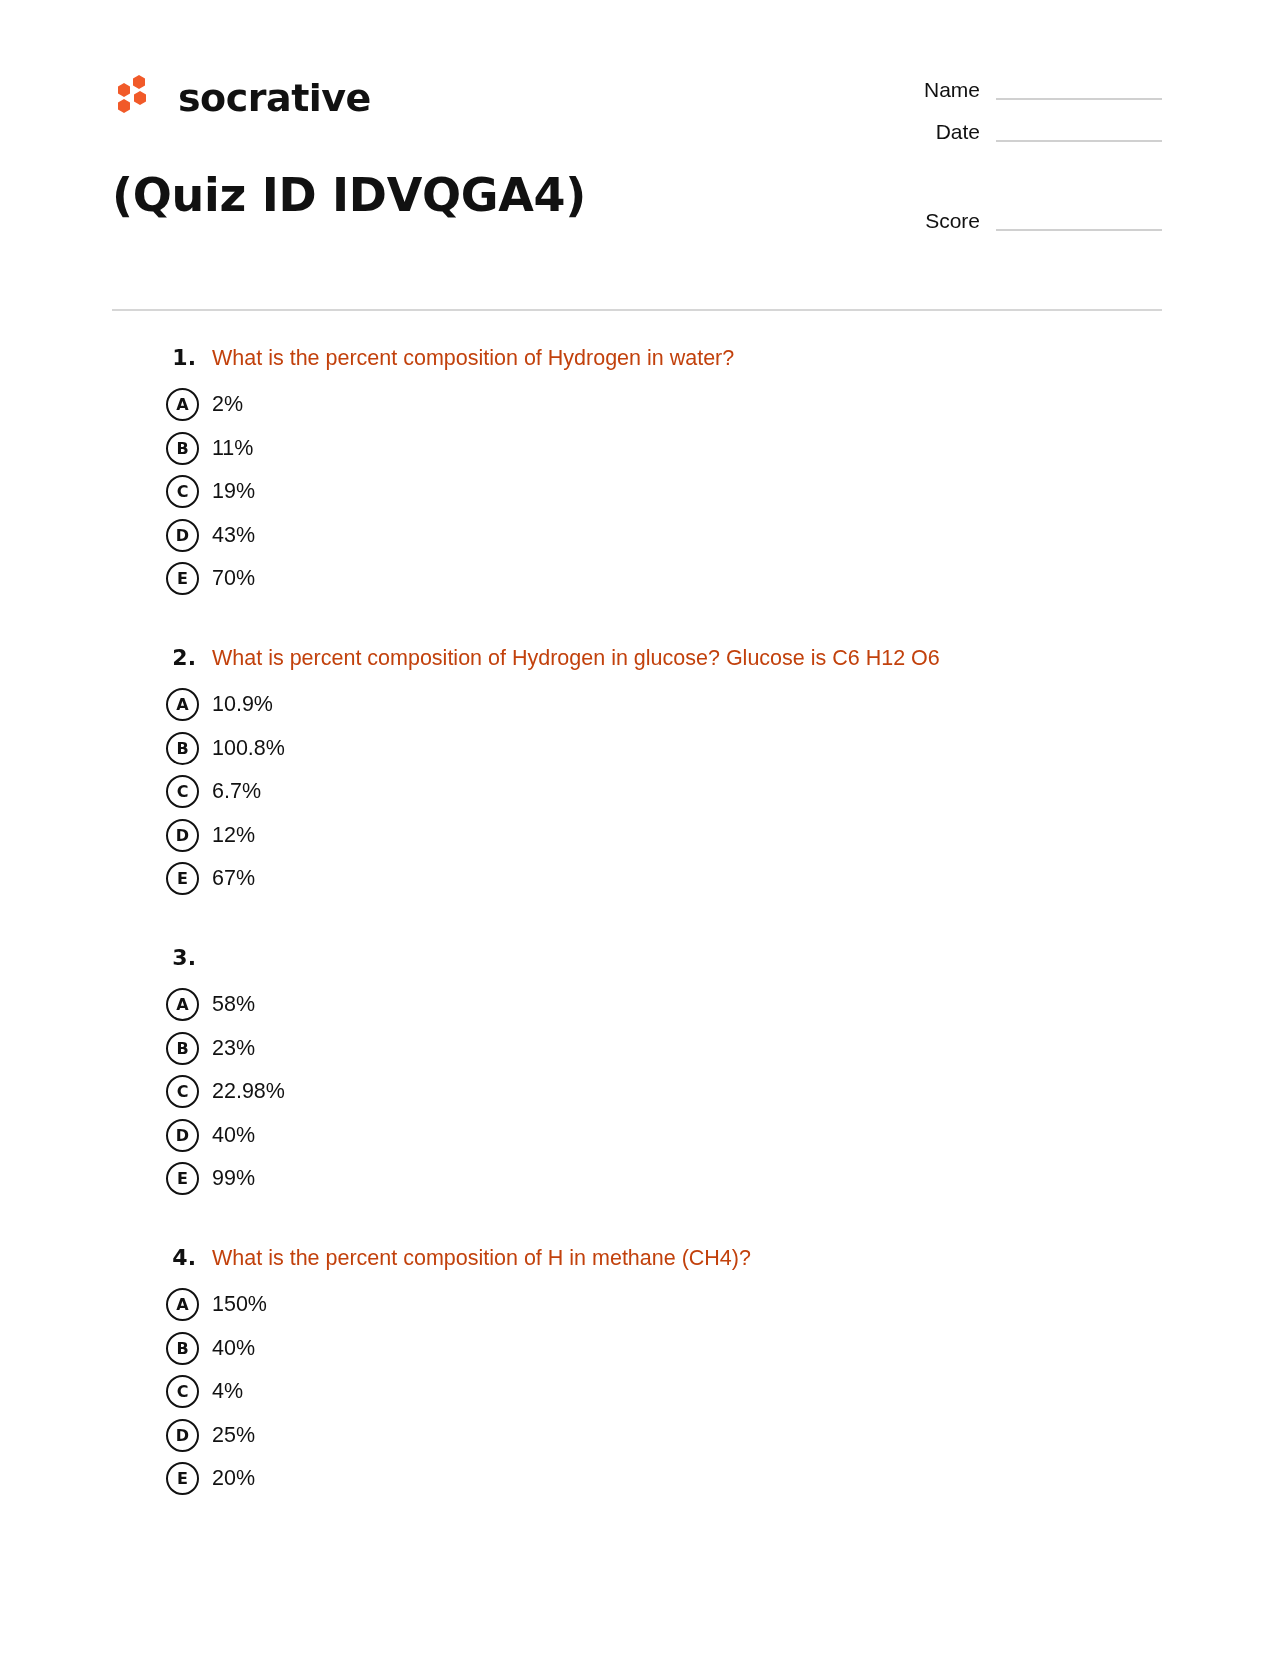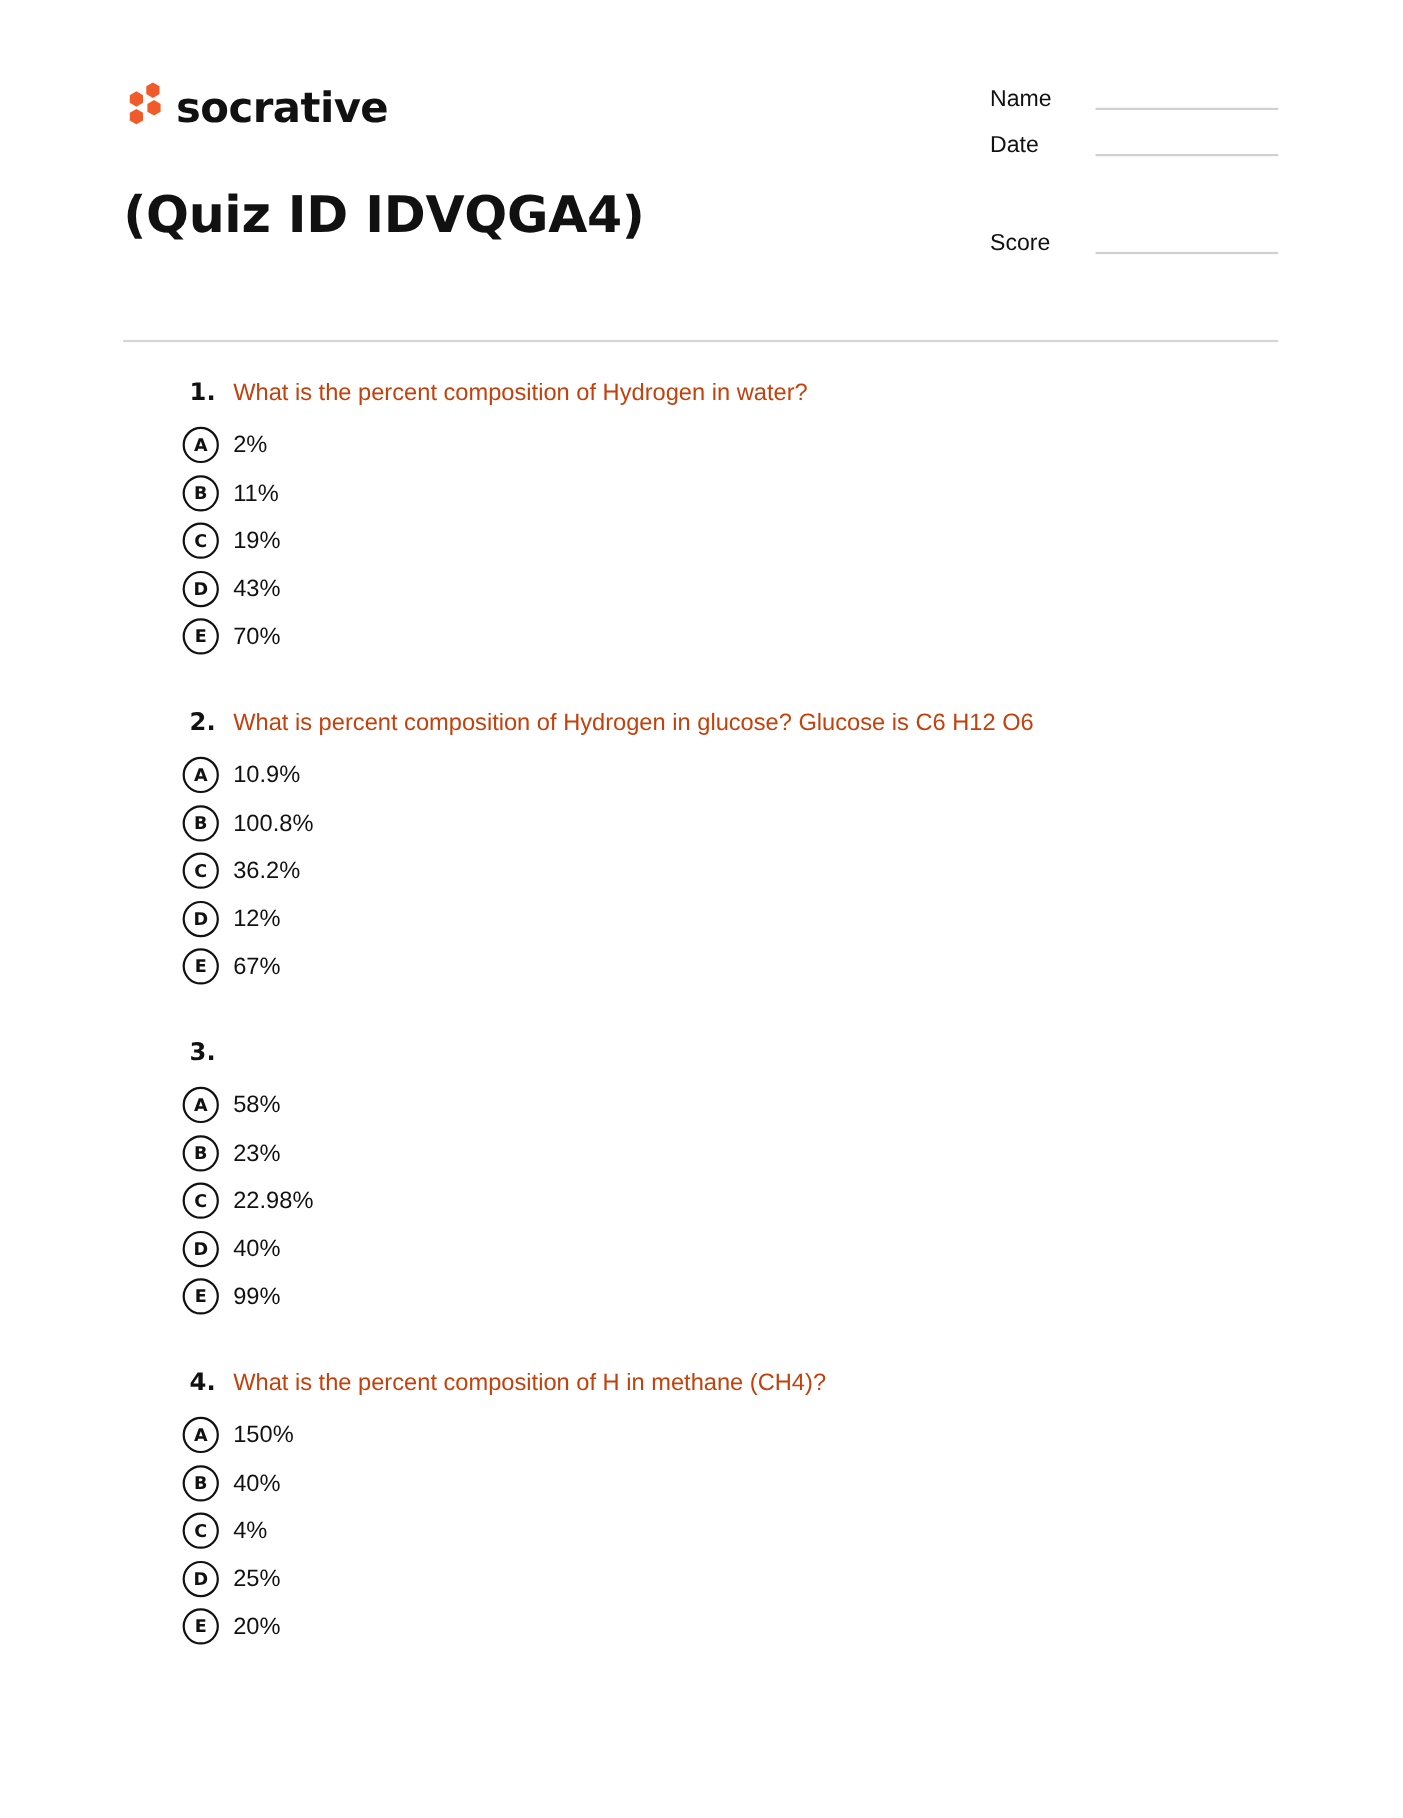--- a/index.html
+++ b/index.html
@@ -1,21 +1,21 @@
 <!DOCTYPE html>
 <html><head>
 <meta charset="utf-8">
 <style>
   html, body { margin:0; padding:0; background:#ffffff; }
   body { width:1275px; height:1653px; position:relative; overflow:hidden; font-family:"Liberation Sans", sans-serif; color:#111; }
   .logo { position:absolute; left:112px; top:73px; height:50px; display:flex; align-items:center; }
   .logo svg { width:40px; height:50px; }
-  .logo-text { font-family:"DejaVu Sans", sans-serif; font-size:38px; font-weight:bold; letter-spacing:-0.5px; margin-left:8px; color:#111; }
+  .logo-text { font-family:"DejaVu Sans", sans-serif; font-size:38px; font-weight:bold; letter-spacing:-0.5px; margin-left:26px; color:#111; }
   .field { position:absolute; display:flex; align-items:flex-end; }
-  .field-label { width:80px; font-size:21px; color:#111; }
+  .field-label { width:80px; text-align:right; font-size:21px; color:#111; }
   .field-line { width:166px; height:2px; background:#d0d0d0; margin-left:16px; margin-bottom:2px; }
   .title { position:absolute; left:112px; top:166px; width:760px; font-family:"DejaVu Sans", sans-serif; font-size:46px; font-weight:bold; line-height:58px; color:#111; letter-spacing:-0.3px; }
   .divider { position:absolute; left:112px; top:309px; width:1050px; height:2px; background:#d6d6d6; }
   .question { position:absolute; left:166px; width:900px; }
   .q-head { display:flex; align-items:baseline; height:30px; }
   .q-num { width:30px; text-align:right; font-family:"DejaVu Sans", sans-serif; font-weight:bold; font-size:22px; margin-right:16px; margin-left:0px; }
   .q-text { font-size:21.5px; color:#c2410c; }
   .options { margin-top:8px; }
   .option { display:flex; align-items:center; height:43.5px; }
   .opt-circle { width:29px; height:29px; border:2px solid #111; border-radius:50%; display:flex; align-items:center; justify-content:center; font-family:"DejaVu Sans", sans-serif; font-weight:bold; font-size:16px; box-sizing:content-box; }
@@ -91,21 +91,21 @@
     <div class="option">
         <span class="opt-circle">A</span>
         <span class="opt-text">10.9%</span>
       </div>
     <div class="option">
         <span class="opt-circle">B</span>
         <span class="opt-text">100.8%</span>
       </div>
     <div class="option">
         <span class="opt-circle">C</span>
-        <span class="opt-text">36.2%</span>
+        <span class="opt-text">6.7%</span>
       </div>
     <div class="option">
         <span class="opt-circle">D</span>
         <span class="opt-text">12%</span>
       </div>
     <div class="option">
         <span class="opt-circle">E</span>
         <span class="opt-text">67%</span>
       </div>
   </div>

